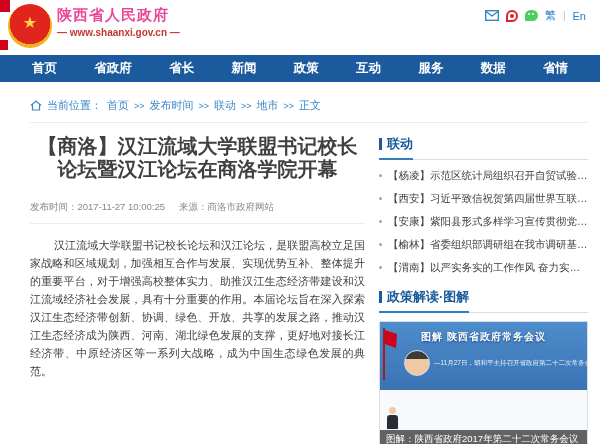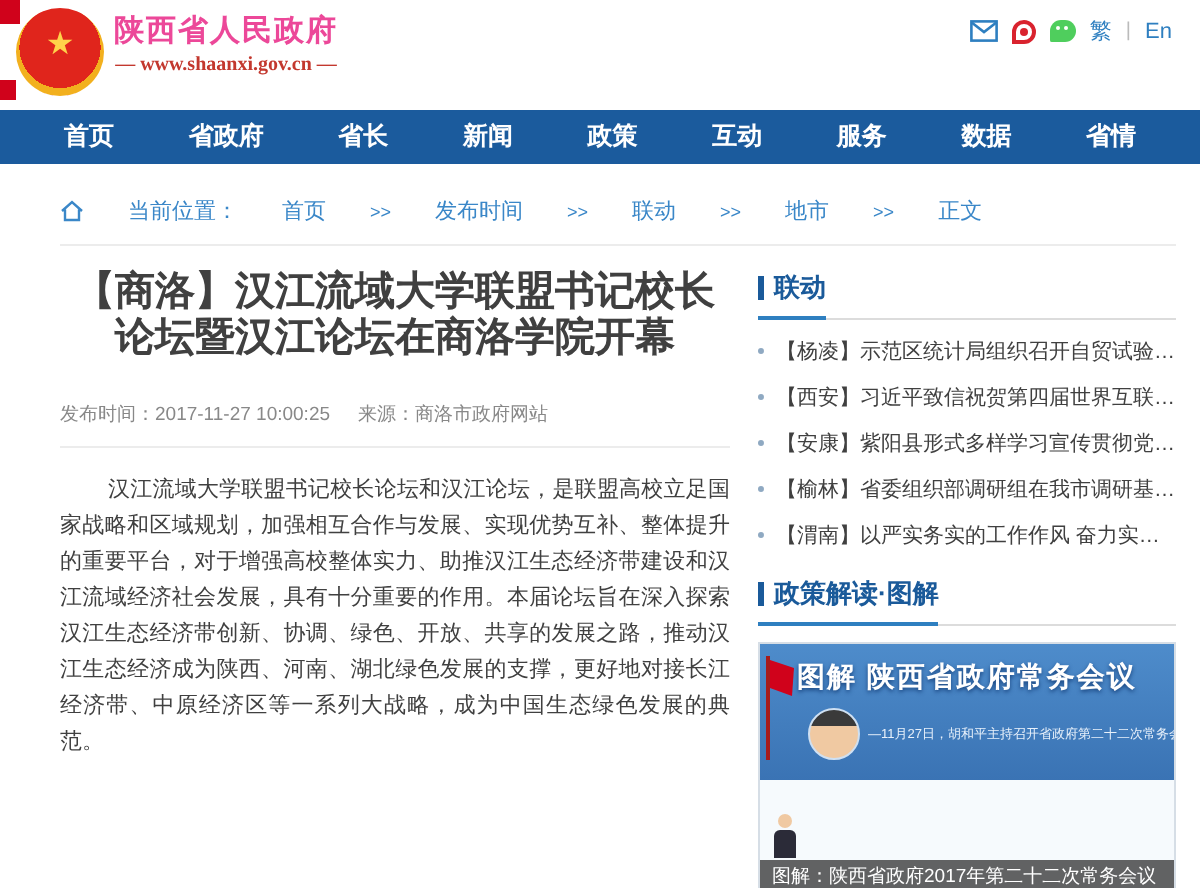--- a/index.html
+++ b/index.html
@@ -11,21 +11,21 @@
   .header { position:relative; height:55px; background:#fff; }
   .deco-top { position:absolute; left:0; top:0; width:10px; height:12px; background:#d0021b; }
   .deco-mid { position:absolute; left:0; top:40px; width:8px; height:10px; background:#d0021b; }
   .emblem { position:absolute; left:8px; top:4px; width:44px; height:44px; border-radius:50%;
     background:radial-gradient(circle at 50% 45%, #e0251c 0 62%, #f2b01e 62% 74%, #d21d14 74%);
     display:flex; align-items:center; justify-content:center; }
   .emblem .star { color:#ffd24a; font-size:16px; line-height:1; margin-top:-6px; }
   .brand { position:absolute; left:57px; top:6px; }
   .site-name { color:#ec4899; font-size:15px; font-weight:bold; letter-spacing:1px; }
   .site-url  { color:#c3382e; font-size:10px; font-weight:bold; text-align:center; margin-top:2px;
-    font-family:Liberation Serif, serif; }
+    font-family:Liberation Sans, sans-serif; }
   .top-links { position:absolute; right:14px; top:8px; display:flex; align-items:center; gap:7px; }
   .lang { color:#2e7fc0; font-size:11px; cursor:pointer; }
   .lang-sep { color:#bbb; font-size:10px; }
   .icon-mail svg { display:block; }
   .icon-weibo { width:12px; height:12px; border:2px solid #d9232e; border-radius:50% 50% 50% 0; position:relative; }
   .icon-weibo i { position:absolute; left:2px; top:2px; width:4px; height:4px; background:#d9232e; border-radius:50%; }
   .icon-wechat { width:13px; height:11px; background:#4fce5d; border-radius:6px 6px 6px 1px; position:relative; }
   .icon-wechat i { position:absolute; top:3px; left:3px; width:2px; height:2px; background:#fff; border-radius:50%;
      box-shadow:4px 0 0 #fff; }
   .search-box { position:absolute; right:14px; top:27px; width:114px; height:17px;
@@ -33,21 +33,21 @@
   .search-box input { border:none; outline:none; width:88px; font-size:8.5px; color:#555; background:transparent; }
   .search-box input::placeholder { color:#999; }
 
   
   .nav { height:27px; background:#1b5b9d; display:flex; align-items:center;
     justify-content:space-between; padding:0 32px; }
   .nav-item { color:#fff; font-size:12.5px; font-weight:bold; cursor:pointer; white-space:nowrap; }
 
   
   .content { padding:16px 12px 0 30px; }
-  .breadcrumb { display:flex; align-items:center; gap:22px; font-size:11px; color:#3a87c8;
+  .breadcrumb { display:flex; align-items:center; gap:5px; font-size:11px; color:#3a87c8;
     padding-bottom:9px; border-bottom:1px solid #ececec; }
   .crumb { color:#3a87c8; cursor:pointer; }
   .crumb-sep { color:#3a87c8; font-size:9px; }
   .main { display:flex; gap:14px; margin-top:12px; }
 
   
   .article { width:335px; flex:none; }
   .art-title { font-size:20px; font-weight:bold; color:#404040; text-align:center; line-height:23px; }
   .art-meta { font-size:9.5px; color:#888; margin-top:20px; padding-bottom:9px; border-bottom:1px solid #ececec; }
   .art-meta b { font-weight:normal; color:#888; }
@@ -67,21 +67,21 @@
   .dot { width:3px; height:3px; border-radius:50%; background:#8fa9c2; flex:none; }
   .side-list span { font-size:10.5px; color:#404040; white-space:nowrap; overflow:hidden; text-overflow:ellipsis; }
   .sec2 { margin-top:9px; }
 
   
   .fig-card { position:relative; margin-top:8px; height:127px; cursor:pointer;
     border:1px solid #d6dee6; overflow:hidden; }
   .fig-banner { position:relative; height:68px;
     background:linear-gradient(180deg,#4e8ccb,#3a73b4); overflow:hidden; }
   .fig-banner svg.flag { position:absolute; left:2px; top:6px; }
-  .fig-banner-title { text-align:center; color:#fff; font-weight:bold; font-size:14px;
+  .fig-banner-title { text-align:center; color:#fff; font-weight:bold; font-size:10px;
     padding-top:8px; text-shadow:0 1px 2px #17427c; letter-spacing:1px; }
   .fig-banner-row { display:flex; align-items:center; gap:4px; margin:6px 0 0 24px; }
   .portrait { width:26px; height:26px; border-radius:50%; border:1px solid #cfe0f2; flex:none;
     background:linear-gradient(180deg,#3a3a3a 0 34%,#f0c9a2 34%); }
   .fig-banner-sub { color:#e8f1fb; font-size:6.5px; white-space:nowrap; }
   .fig-white { position:relative; height:59px; background:#f6fafd; }
   .cartoon { position:absolute; left:4px; bottom:20px; width:16px; }
   .cartoon .head { width:7px; height:7px; border-radius:50%; background:#f0c9a2; margin:0 auto 1px; }
   .cartoon .body { width:11px; height:14px; border-radius:3px 3px 0 0; background:#2b2b38; margin:0 auto; }
   .bubble { position:absolute; left:24px; right:5px; top:2px; background:#fff;

